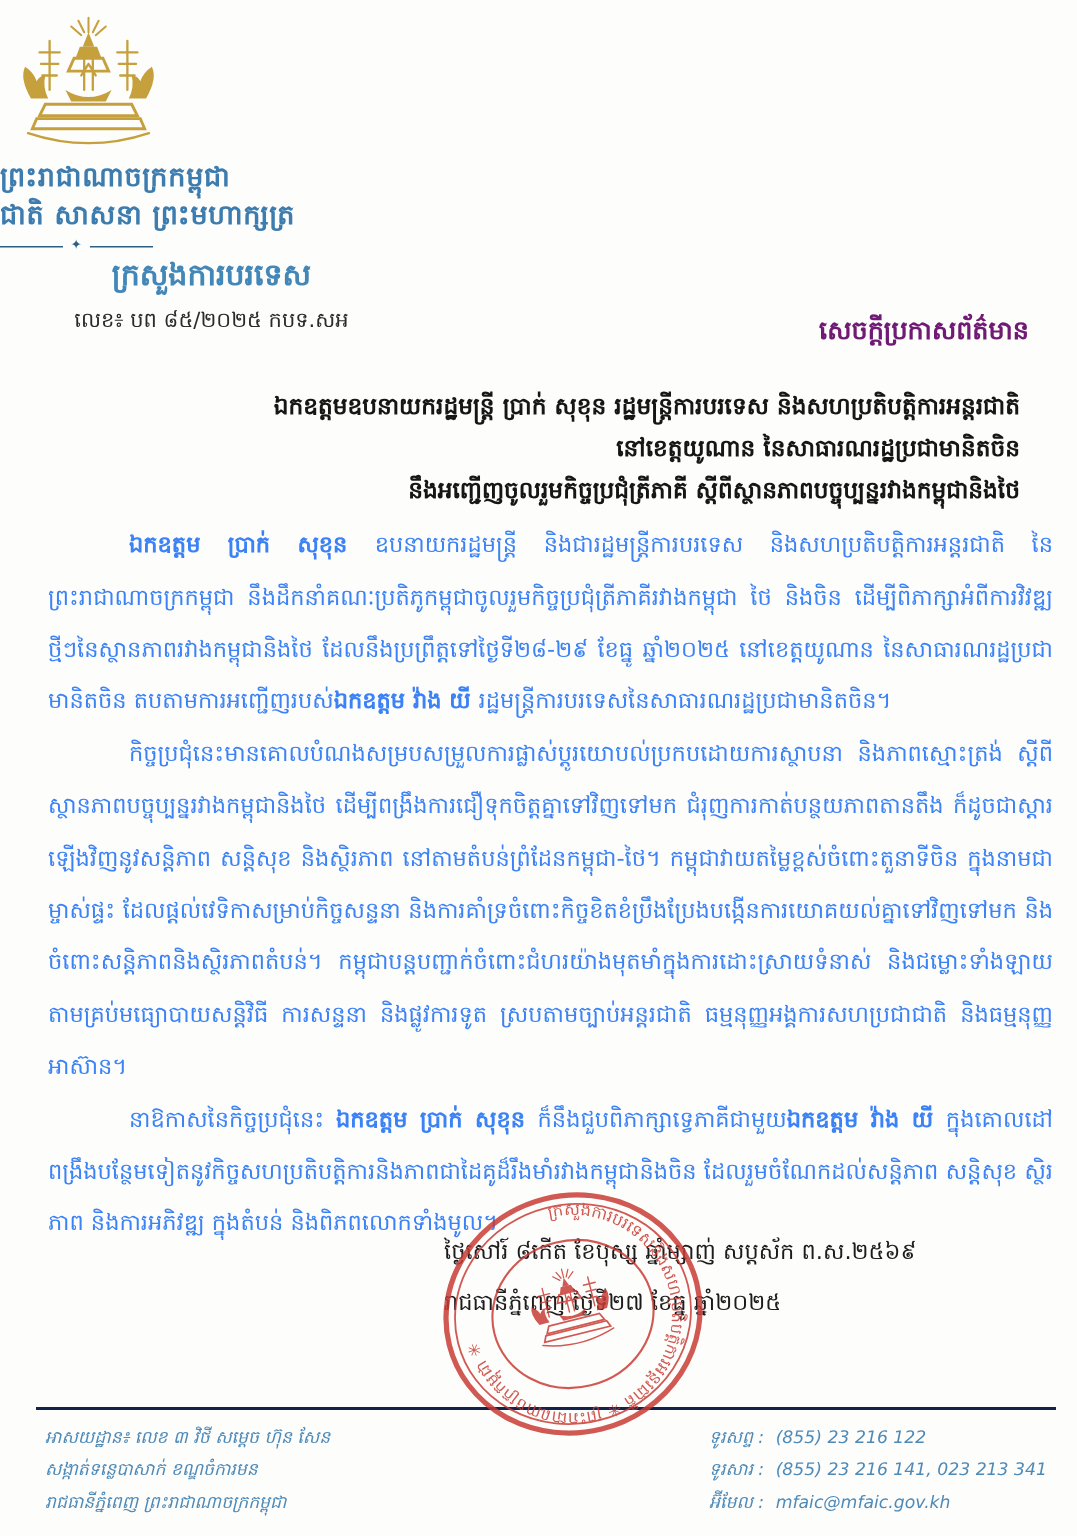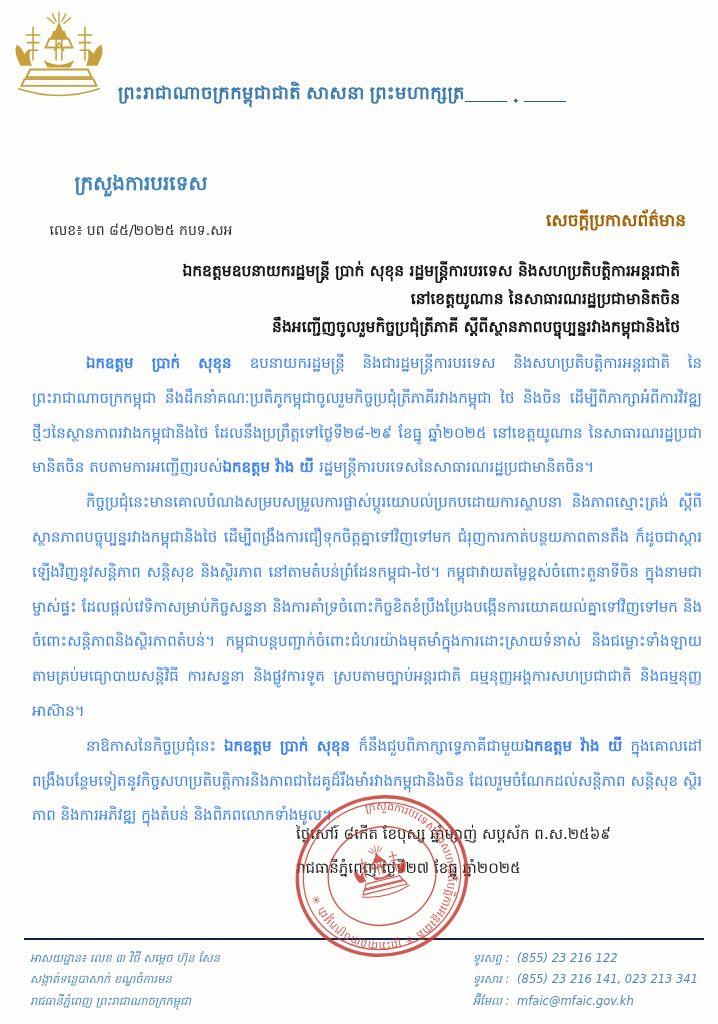--- a/index.html
+++ b/index.html
@@ -4,33 +4,33 @@
 <style>
   html,body{margin:0;padding:0;background:#ffffff;}
   #page{
     position:relative;width:718px;height:1024px;background:#fdfdfc;
     font-family:"DejaVu Sans", sans-serif;color:#1e1e1e;overflow:hidden;
     margin:0 auto;
   }
   .b{font-weight:bold;}
 
   
-  .header{position:absolute;top:10px;left:0;right:0;display:flex;align-items:flex-end;font-family:Liberation Serif, serif;}
+  .header{position:absolute;top:10px;left:0;right:0;display:flex;flex-direction:column;align-items:flex-start;}
   .emblem{width:118px;height:96px;color:#c5a03d;}
   .kingdom-line{color:#3d7cae;font-weight:bold;font-size:18px;line-height:1.4;letter-spacing:.5px;}
   .divider{display:flex;align-items:center;gap:5px;color:#2e5f86;font-size:9px;margin-top:3px;}
   .divider::before,.divider::after{content:"";width:42px;border-top:1px solid #2e5f86;}
 
   
   .letterhead{position:absolute;top:168px;left:12px;width:258px;text-align:center;}
   .ministry-line{color:#4387b8;font-weight:bold;font-size:20px;line-height:1.55;}
-  .refno{color:#2a2a2a;font-size:14px;margin-top:22px;}
+  .refno{color:#2a2a2a;font-size:14px;margin-top:5px;}
 
   
-  .doc-type{position:absolute;top:209px;right:32px;font-size:17px;font-weight:bold;color:#a16207;}
+  .doc-type{position:absolute;top:209px;right:32px;font-size:17px;font-weight:bold;color:#701a75;}
 
   
   .title{position:absolute;top:258px;left:38px;right:38px;text-align:right;font-weight:bold;font-size:15.5px;line-height:1.8;color:#161616;}
 
   
   .body{position:absolute;top:346px;left:32px;right:16px;font-size:15px;line-height:2.32;text-align:justify;color:#3b82f6;}
   .body p{margin:0;text-indent:54px;}
 
   
   .signature{position:absolute;top:818px;left:296px;right:14px;text-align:left;font-size:15px;line-height:2.25;color:#1c1c1c;z-index:1;}

